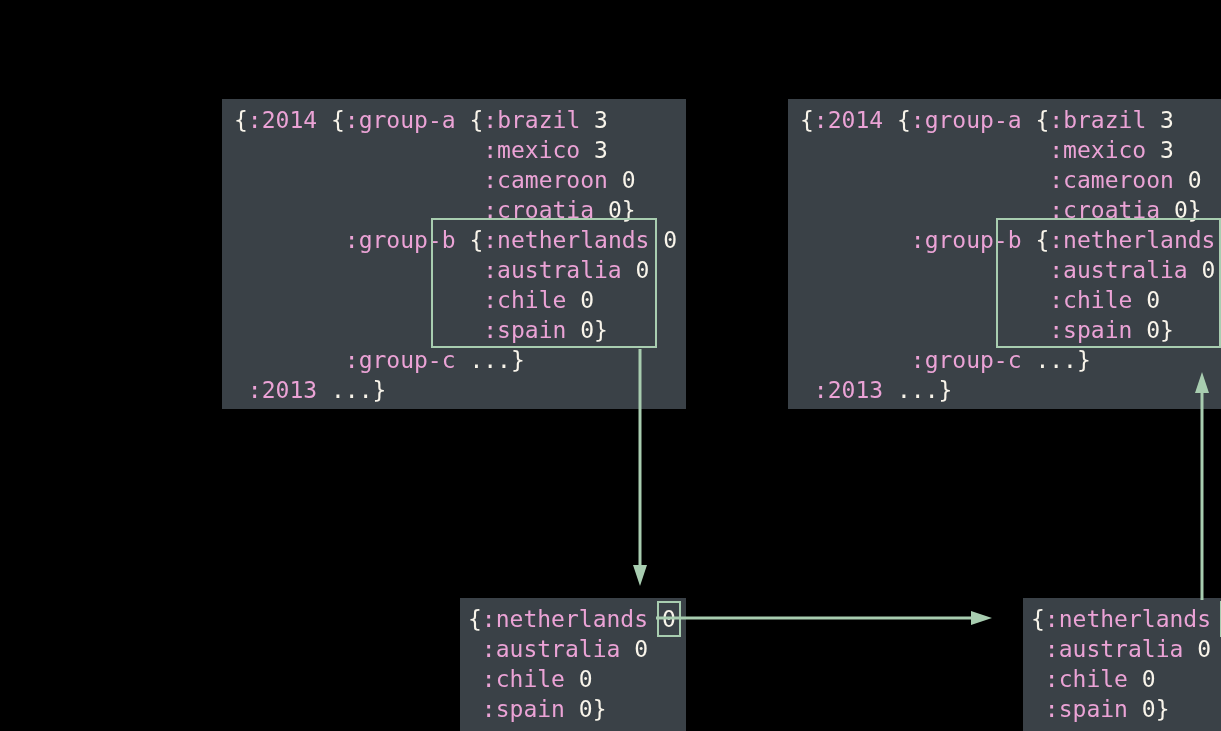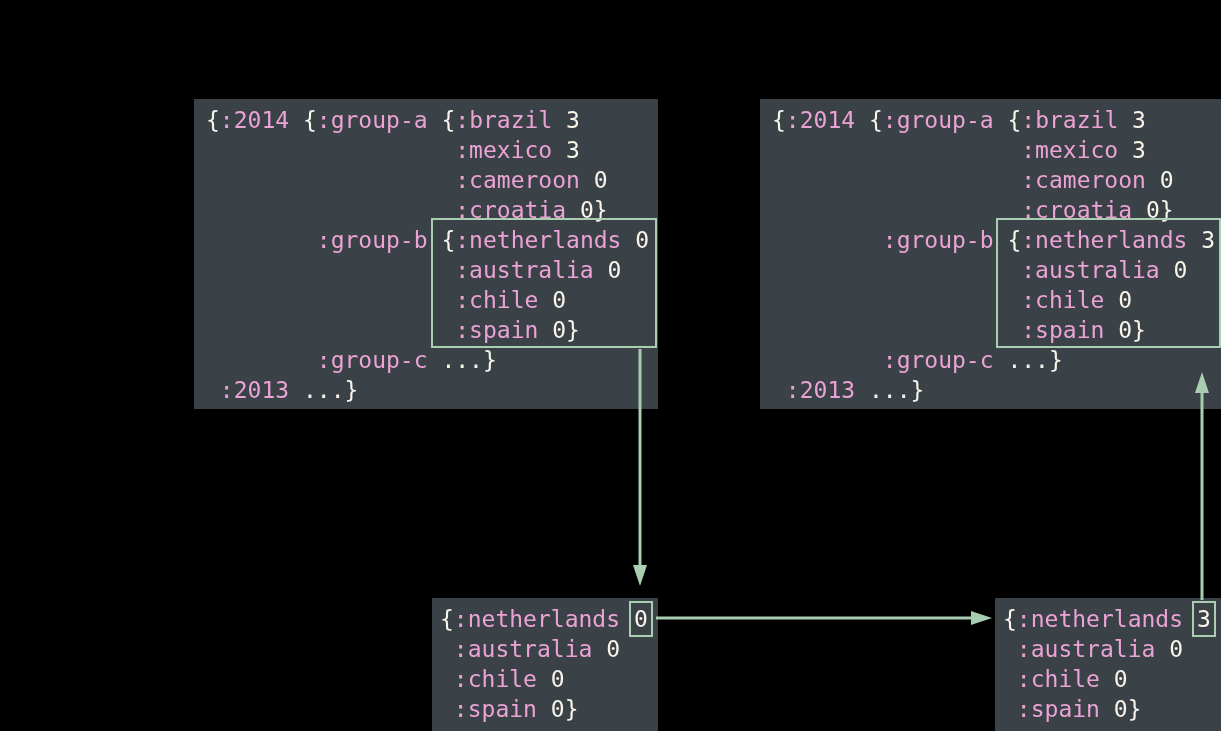--- a/index.html
+++ b/index.html
@@ -18,20 +18,21 @@
     background: var(--page-bg);
     overflow: hidden;
     font-family: "DejaVu Sans Mono", monospace;
   }
   .code-block {
     position: absolute;
     background: var(--block-bg);
     font-size: 23px;
     line-height: 30px;
     color: var(--plain);
+    margin-left: 28px;
   }
   .code-block.top { width: 464px; height: 310px; padding: 6px 0 0 12px; }
   .code-block.bottom { width: 226px; height: 140px; padding: 6px 0 0 8px; }
   .code-line { white-space: pre; }
   .tok.kw { color: var(--kw); }
   .tok.pl { color: var(--plain); }
   .tok.boxed {
     outline: 2px solid var(--accent);
     outline-offset: 3px;
   }

